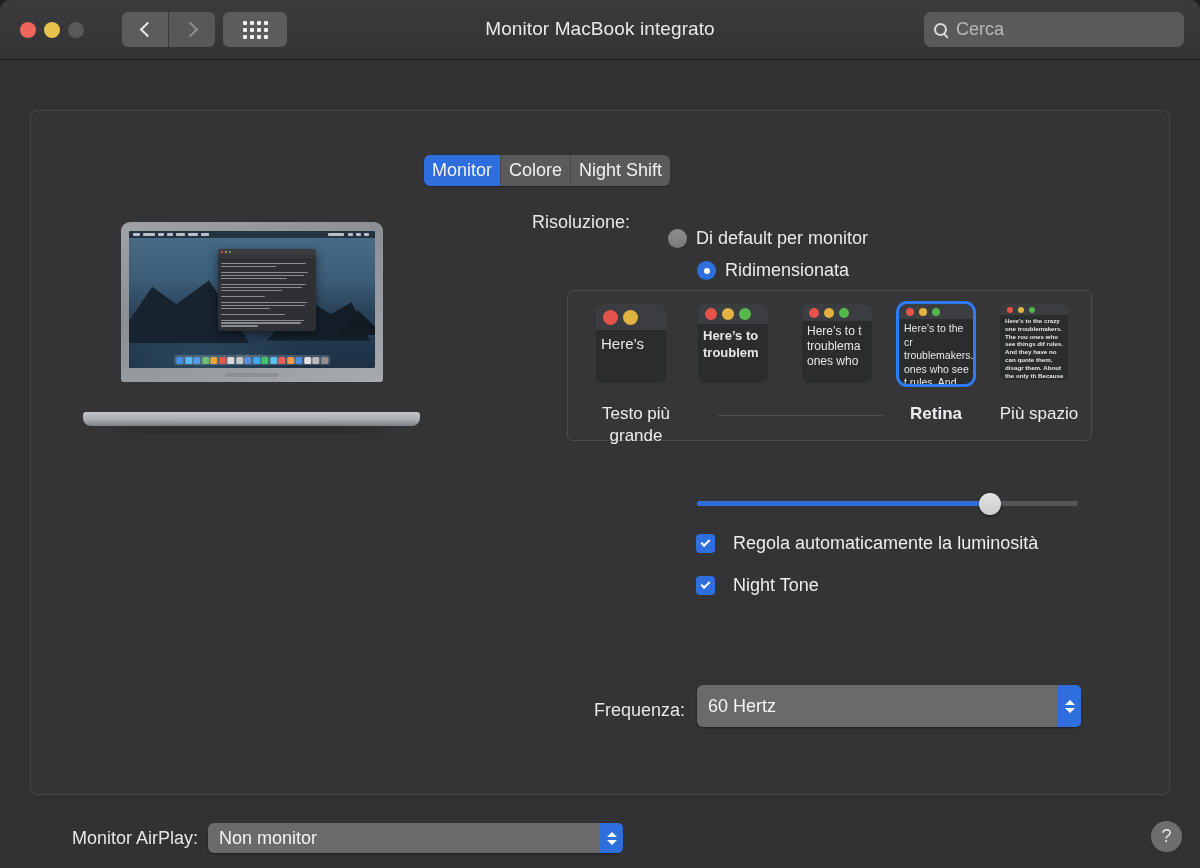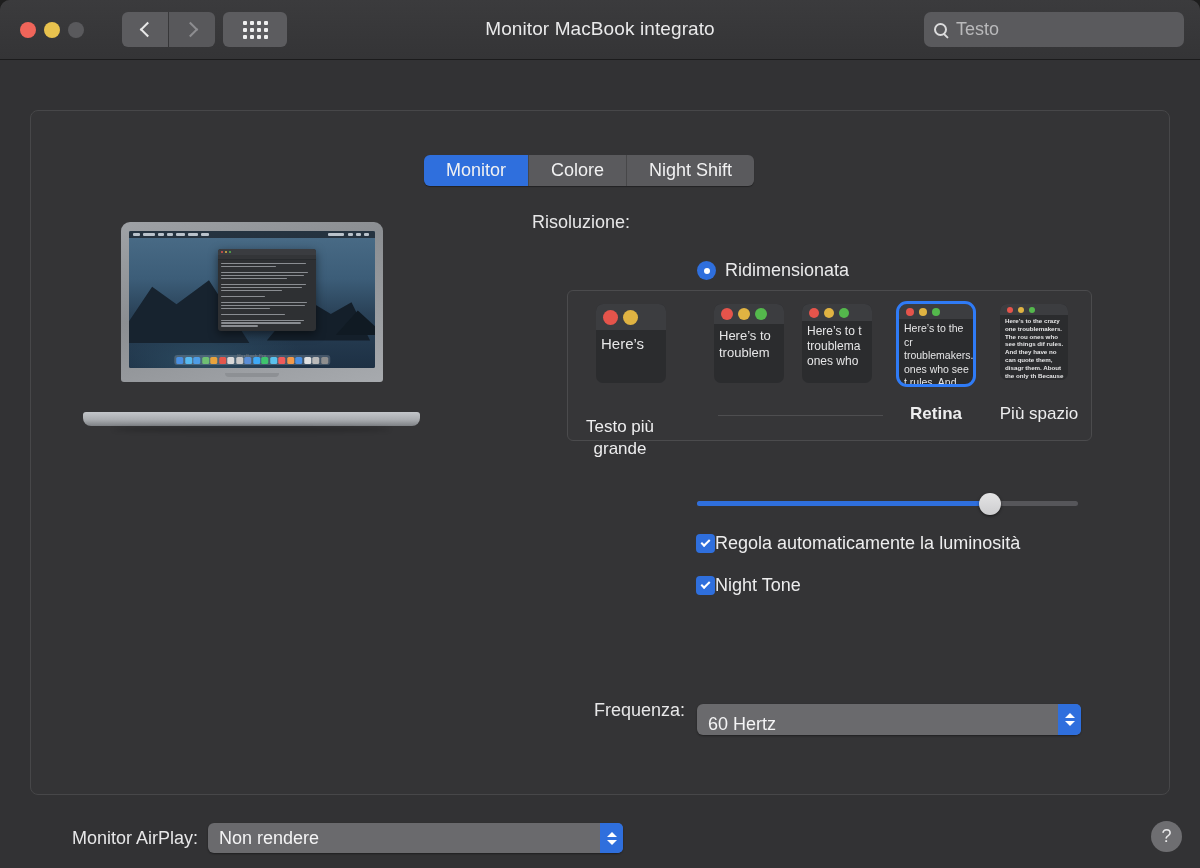--- a/index.html
+++ b/index.html
@@ -81,21 +81,21 @@
   
   #tabs {
     position: absolute; left: 424px; top: 95px;
     display: flex; height: 31px;
     border-radius: 6px; overflow: hidden;
     box-shadow: 0 1px 1px rgba(0,0,0,.35);
     z-index: 5;
   }
   .tab {
     display:flex; align-items:center; justify-content:center;
-    padding: 0 22px; font-size: 18px; color: #f1f1f2;
+    padding: 0 8px; font-size: 18px; color: #f1f1f2;
     background: #5a5a5d; border-right: 1px solid #474749;
   }
   .tab:last-child { border-right: none; }
   .tab.active { background: #2f6fdd; }
 
   
   #macbook { position: absolute; left: 83px; top: 162px; width: 337px; height: 212px; }
   #mb-lid {
     position:absolute; left: 38px; top: 0; width: 262px; height: 160px;
     background: linear-gradient(160deg,#9fa2a6 0%, #8b8e92 40%, #a7aaae 100%);
@@ -164,21 +164,21 @@
   .thumb .tbar { background:#3c3d40; display:flex; align-items:center; gap:5px; padding-left:7px; }
   .thumb .tbar i { border-radius:50%; display:block; flex:none; }
   .thumb .tbody { color:#e6e6e7; padding:2px 4px 0 5px; overflow:hidden; }
   .thumb.selected { outline:3px solid #2f7bf6; outline-offset:0; border-radius:8px; }
 
   #t1 { left:28px;  width:70px;  height:79px; }
   #t1 .tbar { height:26px; }
   #t1 .tbar i { width:15px; height:15px; }
   #t1 .tbody { font-size:15px; line-height:20px; padding-top:4px;}
 
-  #t2 { left:146px; width:70px;  height:79px; }
+  #t2 { left:130px; width:70px;  height:79px;font-weight:bold; }
   #t2 .tbar { height:20px; }
   #t2 .tbar i { width:12px; height:12px; }
   #t2 .tbody { font-size:13px; line-height:17px; padding-top:3px;}
 
   #t3 { left:234px; width:70px;  height:79px; }
   #t3 .tbar { height:17px; }
   #t3 .tbar i { width:10px; height:10px; }
   #t3 .tbody { font-size:12px; line-height:15px; padding-top:3px;}
 
   #t4 { left:331px; width:74px;  height:80px; }
@@ -187,40 +187,40 @@
   #t4 .tbody { font-size:10.5px; line-height:13.5px; padding-top:3px;}
 
   #t5 { left:432px; width:68px;  height:76px; }
   #t5 .tbar { height:11px; }
   #t5 .tbar i { width:6px; height:6px; }
   #t5 .tbody { font-size:6.2px; line-height:7.8px; padding-top:2px; font-weight:bold;}
 
   .thumb-label {
     position:absolute; color:#ededee; font-size:17px; text-align:center; line-height:22px;
   }
-  #lab-left { left:2px; top:112px; width:100px;margin-top:13px; }
+  #lab-left { left:18px; top:112px; width:100px; }
   #lab-default { left:322px; top:112px; width:92px; font-weight:bold; }
   #lab-right { left:420px; top:112px; width:102px; }
   #scale-line { position:absolute; left:150px; top:124px; width:165px; height:1px; background:#4e4e50; }
 
   
   #slider-track {
     position:absolute; left:697px; top:441px; width:381px; height:5px;
     background:#56565a; border-radius:3px;
   }
   #slider-fill { position:absolute; left:0; top:0; height:5px; width:77%; background:#2f6fdd; border-radius:3px; }
   #slider-knob {
     position:absolute; left:77%; top:50%; transform:translate(-50%,-50%);
     width:22px; height:22px; border-radius:50%;
     background: linear-gradient(to bottom,#e4e4e5,#cdcdcf);
     box-shadow: 0 1px 3px rgba(0,0,0,.55);
   }
 
   
-  .cbrow { position:absolute; display:flex; align-items:flex-start; gap:0; }
+  .cbrow { position:absolute; display:flex; align-items:flex-start; gap:18px; }
   .cb {
     width:19px; height:19px; border-radius:4px; background:#2f6fdd; flex:none;
     display:flex; align-items:center; justify-content:center; margin-top:1px;
   }
   .cb .mark { width:9px; height:5px; border-left:2.4px solid #fff; border-bottom:2.4px solid #fff; transform: rotate(-45deg) translate(1px,-1px); }
   .cb-label { color:#ededee; font-size:18px; line-height:21px; }
 
   #tt-desc {
     position:absolute; left:723px; top:544px; width:375px;
     color:#e3e3e4; font-size:17px; line-height:25px;
@@ -232,21 +232,21 @@
     display:flex; align-items:center; box-shadow:0 1px 2px rgba(0,0,0,.4);
   }
   .popup .pval { color:#f4f4f5; font-size:18px; padding-left:11px; flex:1; }
   .popup .parrows {
     width:23px; height:100%; background:#2f6fdd; border-radius:0 5px 5px 0;
     display:flex; flex-direction:column; align-items:center; justify-content:center; gap:3px;
   }
   .parrows .ua { width:0;height:0;border-left:5px solid transparent;border-right:5px solid transparent;border-bottom:5px solid #fff; }
   .parrows .da { width:0;height:0;border-left:5px solid transparent;border-right:5px solid transparent;border-top:5px solid #fff; }
 
-  #freq-popup { left:697px; top:644px; width:384px; height:31px;align-items:flex-end; }
+  #freq-popup { left:697px; top:625px; width:384px; height:42px; }
   #airplay-popup { left:208px; top:763px; width:415px; height:30px; }
 
   #airplay-label { left:30px; top:768px; width:168px; }
 
   #help-btn {
     position:absolute; right:18px; bottom:16px;
     width:31px; height:31px; border-radius:50%;
     background:#6e6e71; color:#e9e9ea; font-size:18px;
     display:flex; align-items:center; justify-content:center;
   }
@@ -284,21 +284,21 @@
           <i></i>
           <i></i>
           <i></i>
       </span>
     </div>
 
     <div id="win-title">Monitor MacBook integrato</div>
 
     <div id="search-field">
       <span class="mag"></span>
-      <span id="search-ph">Testo</span>
+      <span id="search-ph">Cerca</span>
     </div>
   </div>
 
   <div id="content">
 
     <div id="panel"></div>
 
     <div id="tabs">
       <div class="tab active">Monitor</div>
       <div class="tab">Colore</div>
@@ -381,20 +381,24 @@
         </div>
         <div id="mb-notch"></div>
         <div id="mb-label">MacBook Pro</div>
       </div>
       <div id="mb-base"></div>
       <div id="mb-foot"></div>
     </div>
 
     <div class="row-label" style="left:420px; top:152px; width:210px;">Risoluzione:</div>
 
+    <div id="radio-default" style="left:668px; top:168px;">
+      <span class="radio off"></span>
+      <span class="radio-label">Di default per monitor</span>
+    </div>
 
     <div id="radio-scaled" style="left:697px; top:200px;">
       <span class="radio on"></span>
       <span class="radio-label">Ridimensionata</span>
     </div>
 
     <div id="scale-box">
       <div class="thumb-row">
 
         <div class="thumb" id="t1">
@@ -472,21 +476,21 @@
     <div class="popup" id="freq-popup">
       <span class="pval">60 Hertz</span>
       <span class="parrows">
         <span class="ua"></span>
           <span class="da"></span>
       </span>
     </div>
 
     <div class="row-label" id="airplay-label">Monitor AirPlay:</div>
     <div class="popup" id="airplay-popup">
-      <span class="pval">Non rendere</span>
+      <span class="pval">Non monitor</span>
       <span class="parrows">
         <span class="ua"></span>
           <span class="da"></span>
       </span>
     </div>
 
     <div id="help-btn">?</div>
   </div>
 </div>
 

